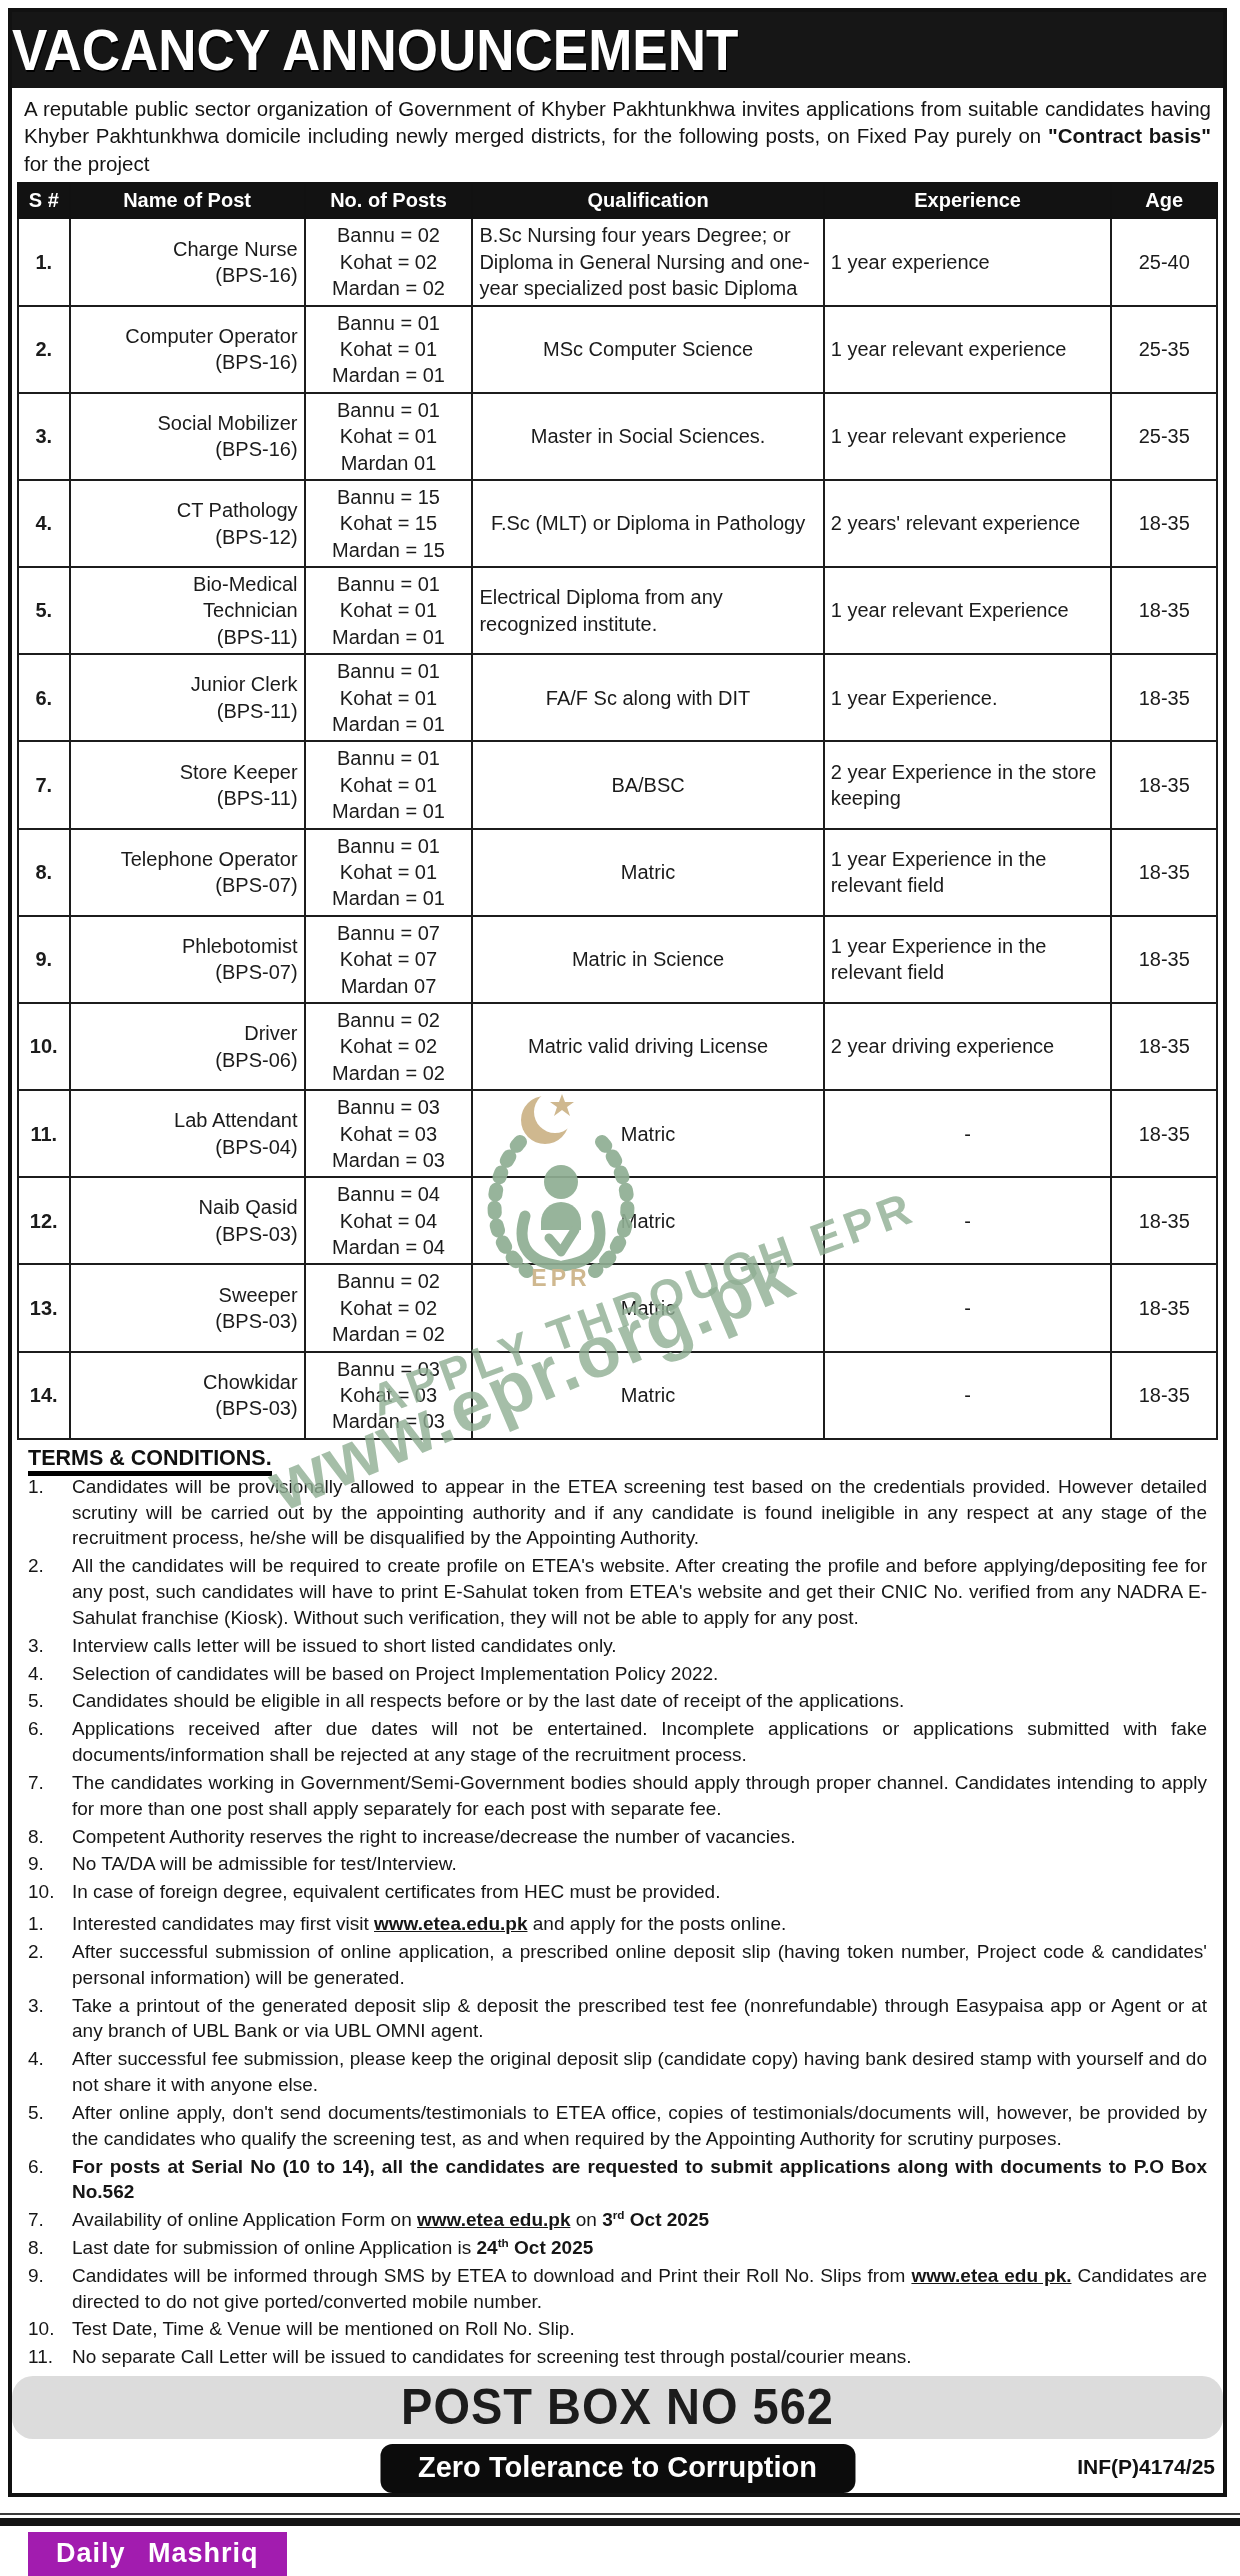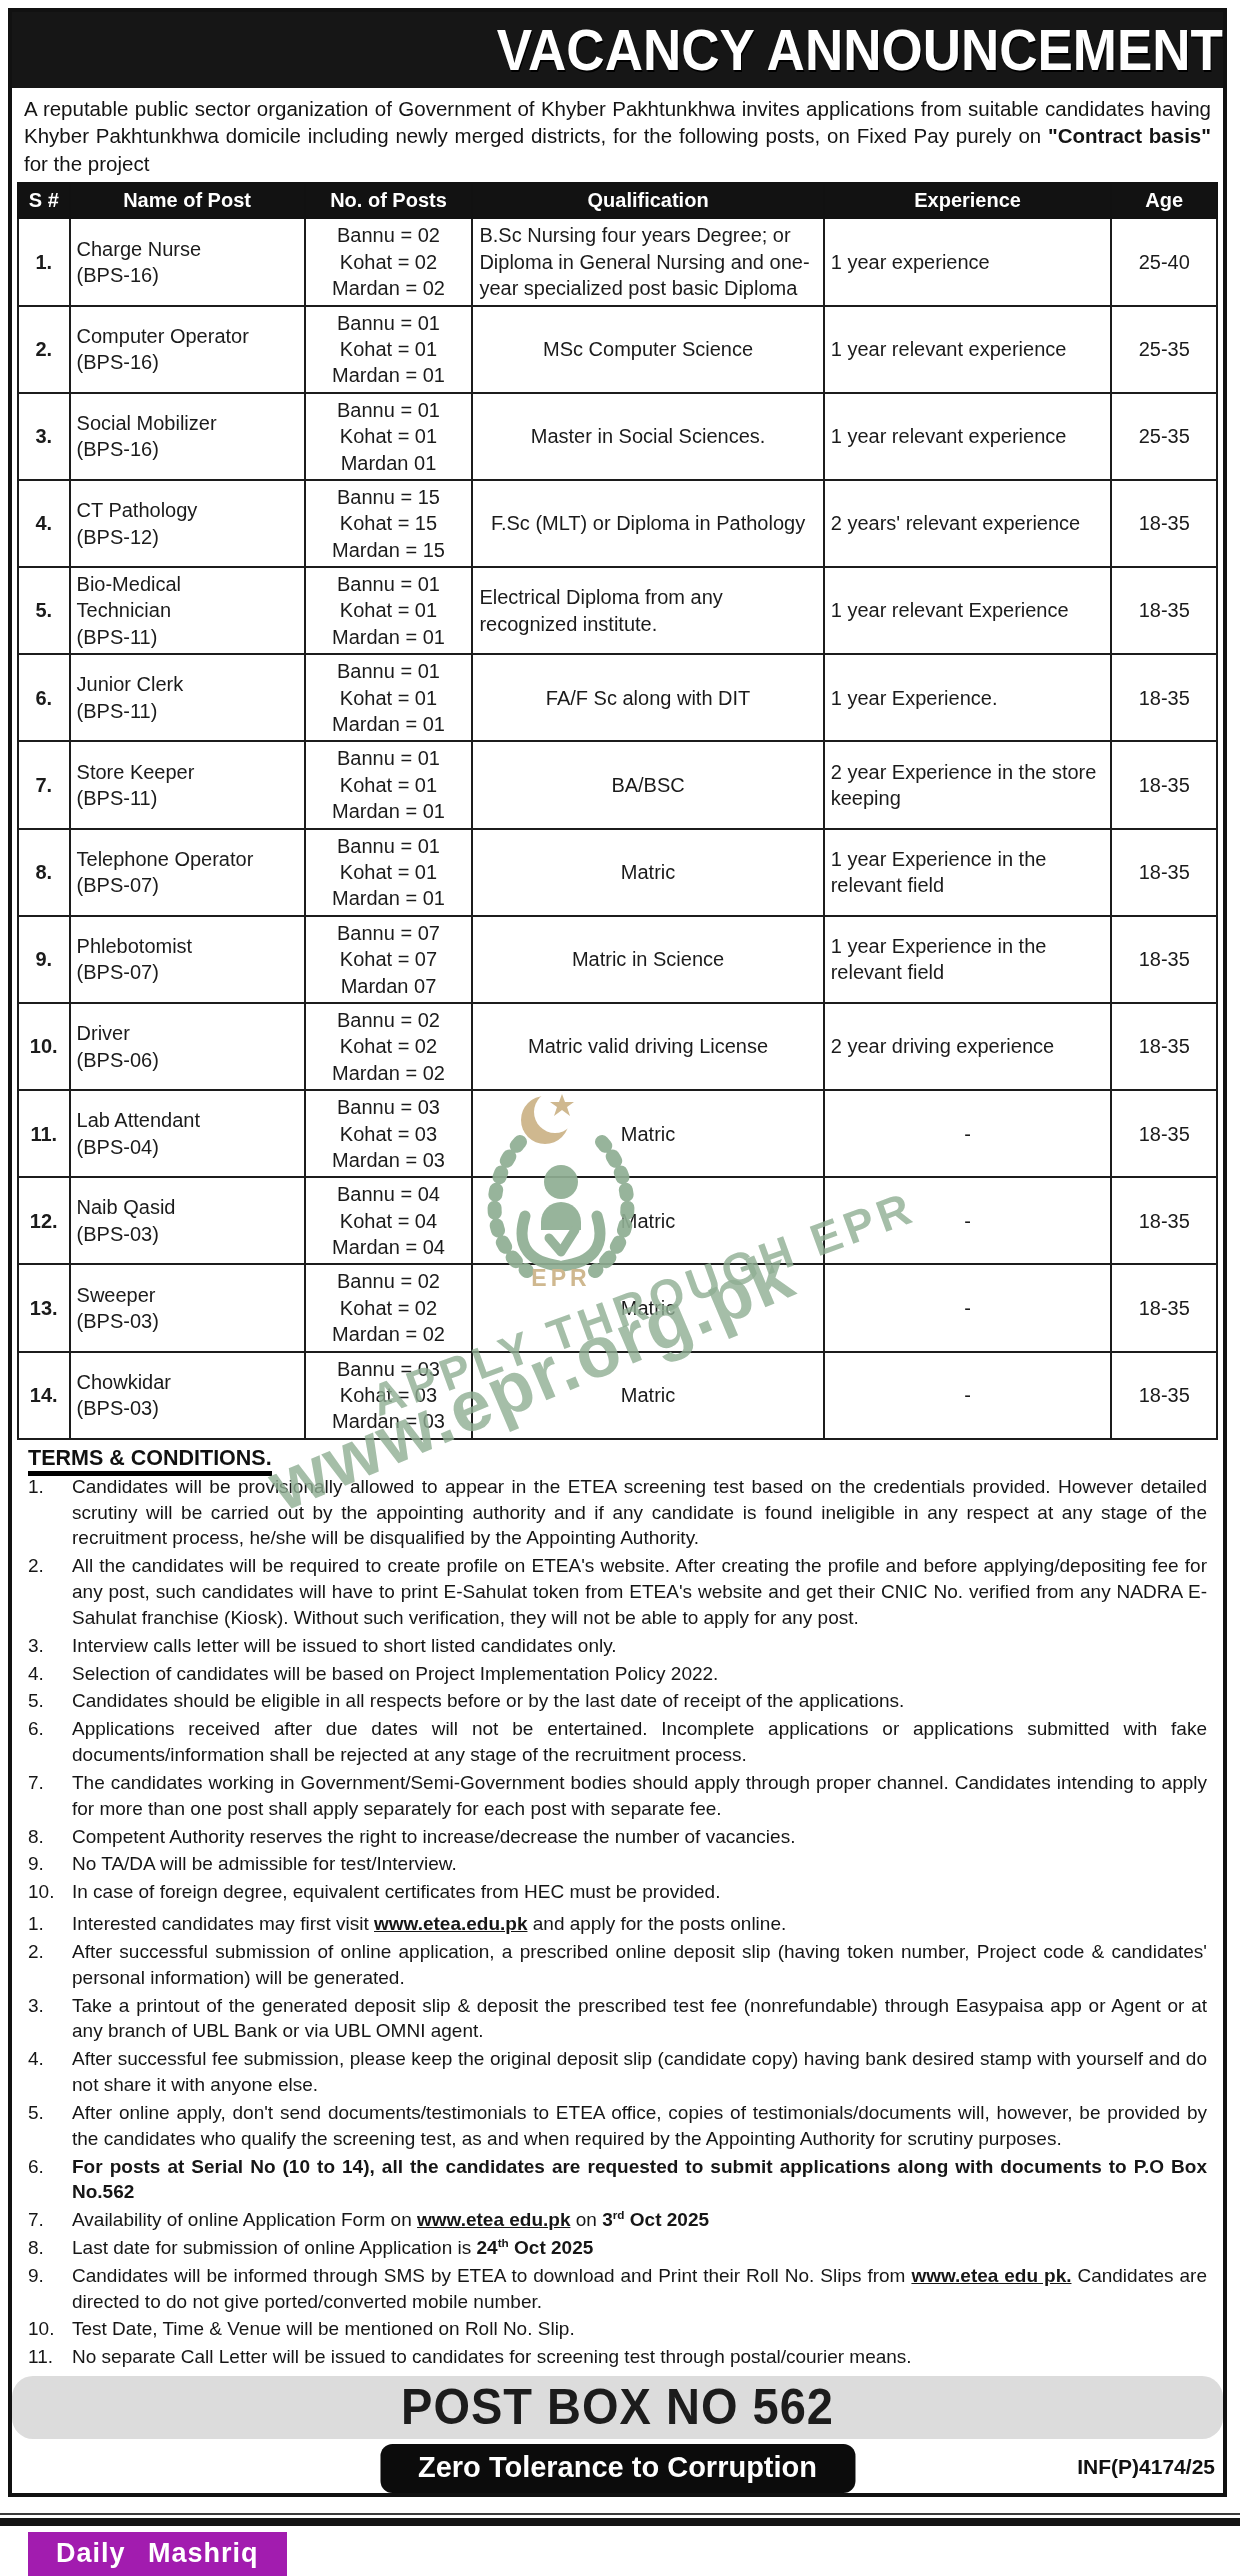--- a/index.html
+++ b/index.html
@@ -8,21 +8,21 @@
     width:1241px; height:2576px; position:relative; overflow:hidden;
     background:#ffffff; color:#1a1a1a;
     font-family:"Liberation Sans", sans-serif;
   }
   .ad {
     position:absolute; left:8px; top:8px; width:1219px; height:2489px;
     border:4px solid #111; background:#fff; overflow:hidden;
   }
   .title-band {
     background:#161616; color:#fff; height:76px;
-    display:flex; align-items:center; justify-content:flex-end;
+    display:flex; align-items:center; justify-content:flex-start;
   }
   .title-band span {
     font-size:53px; font-weight:bold; letter-spacing:0px;
     transform:scale(1,1.08); text-shadow:1px 1px 0 #000;
   }
   .intro {
     margin:7px 12px 5px 12px; font-size:20.5px; line-height:1.34;
     text-align:justify; color:#141414;
   }
   .intro b { font-weight:bold; }
@@ -33,21 +33,21 @@
   }
   table.posts th {
     background:#121212; color:#fff; font-size:20px; font-weight:bold;
     padding:5px 2px; border:2.5px solid #111;
   }
   table.posts td {
     border:2.5px solid #1c1c1c; font-size:20px; padding:3px 6px;
     line-height:1.32; color:#1b1b1b; vertical-align:middle; height:84px;
   }
   td.sn { text-align:center; font-weight:bold; }
-  td.postname { text-align:left; white-space:pre-line; }
+  td.postname { text-align:right; white-space:pre-line; }
   td.nposts { text-align:center; white-space:pre-line; }
   td.agecell { text-align:center; }
   .cellbox { width:100%; }
   .left { text-align:left; }
   .center { text-align:center; }
 
   .section { margin:6px 16px 0 16px; }
   .sec-head {
     margin:4px 0 3px 0; font-size:21.5px; font-weight:bold; color:#111;
   }

